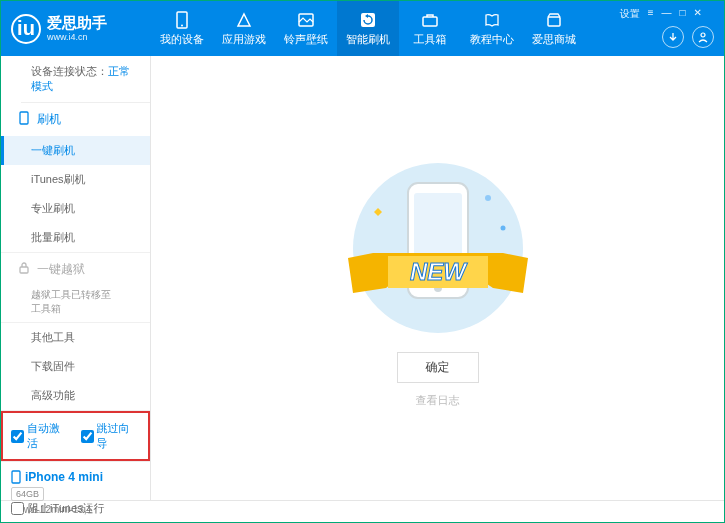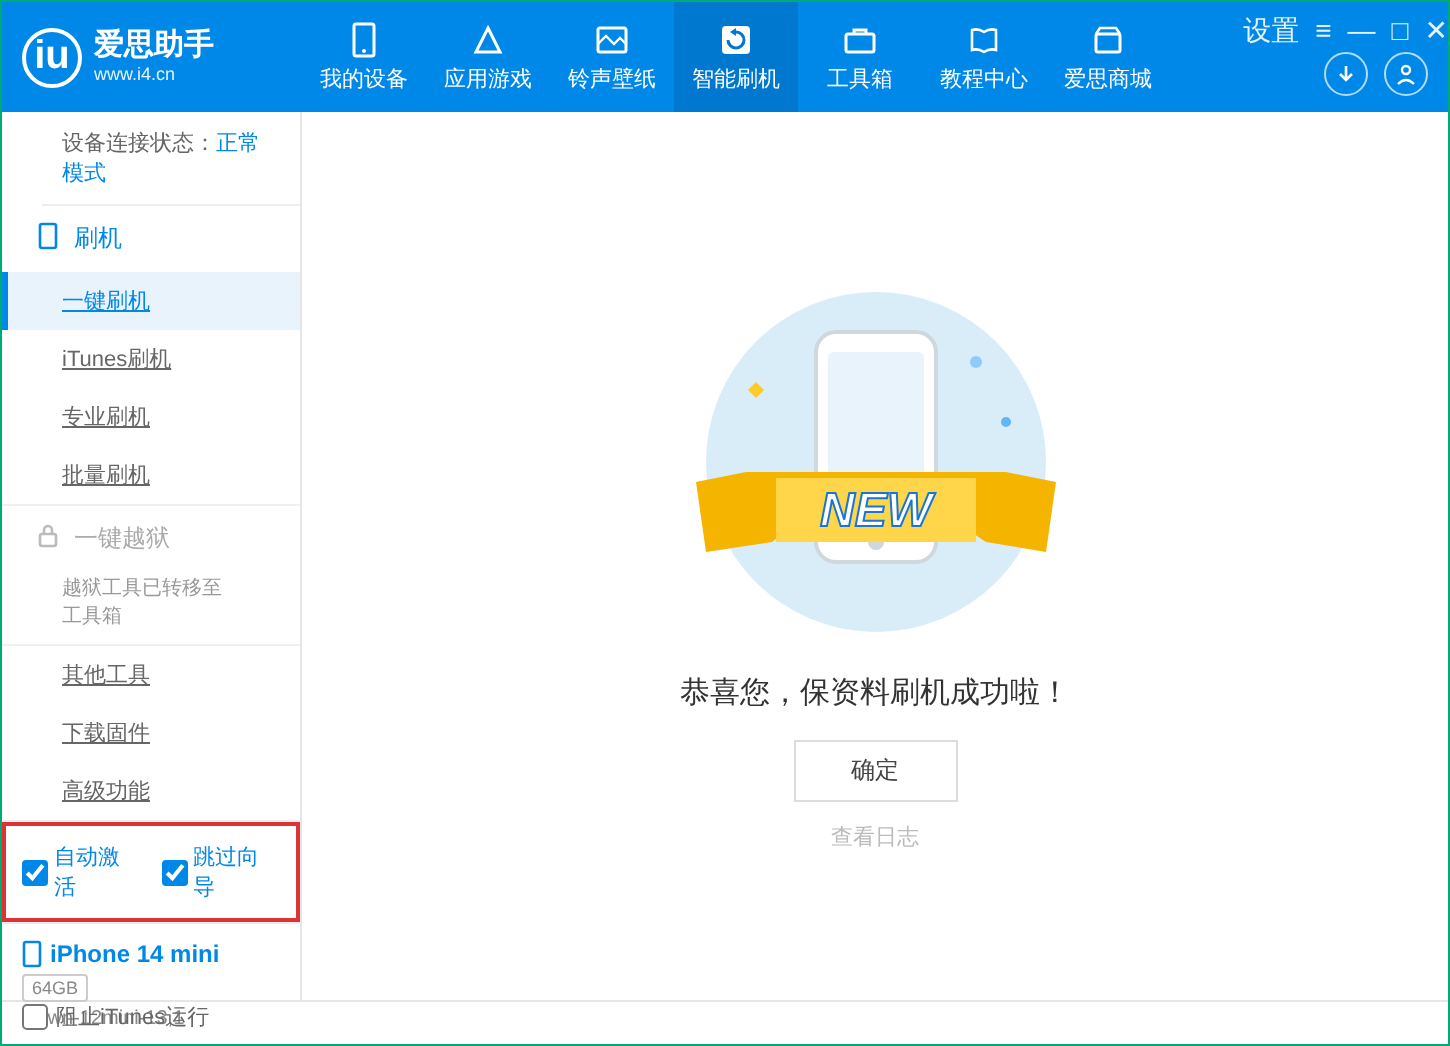--- a/index.html
+++ b/index.html
@@ -6,33 +6,33 @@
 body { background: #fff; width: 725px; height: 523px; overflow: hidden; border: 1px solid #0a7; }
 .header { background: #0088e8; height: 55px; display: flex; align-items: center; color: #fff; position: relative; }
 .logo-area { display: flex; align-items: center; padding: 0 10px; width: 150px; }
 .logo-circle { width: 30px; height: 30px; border: 2px solid #fff; border-radius: 50%; display: flex; align-items: center; justify-content: center; font-weight: bold; font-size: 20px; margin-right: 6px; }
 .logo-text { font-size: 15px; font-weight: bold; line-height: 1.1; }
 .logo-sub { font-size: 9px; opacity: 0.9; }
 .nav { display: flex; height: 100%; flex: 1; }
 .nav-item { width: 62px; display: flex; flex-direction: column; align-items: center; justify-content: center; font-size: 11px; cursor: pointer; }
 .nav-item.active { background: #0078d0; }
 .nav-icon { width: 18px; height: 18px; margin-bottom: 3px; display: flex; align-items: center; justify-content: center; }
-.header-right { position: absolute; right: 0; top: 6px; display: flex; gap: 8px; font-size: 14px; }
+.header-right { position: absolute; right: 22px; top: 6px; display: flex; gap: 8px; font-size: 10px; }
 .header-right-btn { cursor: pointer; opacity: 0.9; }
 .header-circles { position: absolute; right: 10px; bottom: 8px; display: flex; gap: 8px; }
 .circle-btn { width: 22px; height: 22px; border: 1.5px solid rgba(255,255,255,0.7); border-radius: 50%; display: flex; align-items: center; justify-content: center; cursor: pointer; font-size: 11px; }
 .body { display: flex; height: calc(100% - 55px - 22px); }
 .sidebar { width: 150px; border-right: 1px solid #e5e5e5; display: flex; flex-direction: column; font-size: 12px; color: #555; }
 .status-bar { padding: 8px 10px; border-bottom: 1px solid #eee; font-size: 11px; color: #666; margin-left: 20px; }
 .status-val { color: #0088e8; }
 .side-section { border-bottom: 1px solid #f0f0f0; }
 .side-head { display: flex; padding: 8px 16px; color: #0088e8; font-size: 12px; }
 .side-head.gray { color: #aaa; }
 .side-head .hicon { width: 14px; height: 14px; margin-right: 6px; display: flex; align-items: center; justify-content: center; }
-.side-item { padding: 7px 10px 7px 30px; cursor: pointer; color: #666; font-size: 11px; text-decoration: underline; }
+.side-item { padding: 7px 10px 7px 30px; cursor: pointer; color: #666; font-size: 11px; }
 .side-item.active { background: #e8f3fc; color: #0088e8; border-left: 3px solid #0088e8; padding-left: 27px; }
 .side-note { font-size: 10px; color: #999; padding: 2px 10px 6px 30px; line-height: 1.4; }
 .checkbox-row { display: flex; gap: 10px; padding: 8px 8px; border: 2px solid #d33; font-size: 11px; color: #0088e8; }
 .checkbox-row label { display: flex; align-items: center; gap: 3px; cursor: pointer; }
 .checkbox-row input { accent-color: #0088e8; }
 .device-box { padding: 8px 10px; border-top: 1px solid #eee; }
 .device-name { color: #0088e8; font-size: 12px; font-weight: bold; display: flex; align-items: center; gap: 4px; }
 .capacity { display: inline-block; border: 1px solid #ccc; border-radius: 2px; padding: 1px 4px; font-size: 9px; color: #888; margin: 3px 0; }
 .device-sub { font-size: 10px; color: #888; }
 .main { flex: 1; display: flex; flex-direction: column; align-items: center; justify-content: center; position: relative; }
@@ -188,21 +188,21 @@
       <label>
           <input type="checkbox" checked="" style="">
           <span>跳过向导</span>
         </label>
     </div>
     <div class="device-box">
       <div class="device-name">
         <svg width="10" height="14" viewBox="0 0 10 14">
             <rect x="1" y="1" width="8" height="12" rx="1" fill="none" stroke="#0088e8" stroke-width="1.3"></rect>
           </svg>
-        <span>iPhone 14 mini</span>
+        <span>iPhone 4 mini</span>
       </div>
       <span class="capacity">64GB</span>
       <div class="device-sub">Down-12mini-13,1</div>
     </div>
   </div>
 
   <div class="main">
     <div class="phone-illust">
       <svg width="200" height="180" viewBox="0 0 200 180">
         <circle cx="100" cy="90" r="85" fill="#d9edf9"></circle>
@@ -210,21 +210,20 @@
         <rect x="76" y="35" width="48" height="88" rx="3" fill="#e8f3fc"></rect>
         <circle cx="100" cy="130" r="4" fill="#cfd8dc"></circle>
         <path d="M35 95 L10 100 L15 135 L48 130 L60 120 L140 120 L155 130 L185 135 L190 100 L165 95 Z" fill="#f5b400"></path>
         <rect x="50" y="98" width="100" height="32" fill="#ffd54a"></rect>
         <text x="100" y="122" text-anchor="middle" font-size="24" font-weight="900" fill="#fff" font-style="italic" stroke="#1976d2" stroke-width="1">NEW</text>
         <circle cx="150" cy="40" r="3" fill="#90caf9"></circle>
         <path d="M40 50 l4 4 l-4 4 l-4 -4 z" fill="#ffca28"></path>
         <circle cx="165" cy="70" r="2.5" fill="#64b5f6"></circle>
       </svg>
     </div>
-    <div class="success-text">恭喜您，保资料刷机成功啦！</div>
     <button class="ok-btn">确定</button>
     <div class="log-link">查看日志</div>
   </div>
 </div>
 
 <div class="footer">
   <label class="footer-left">
     <input type="checkbox" style="">
     <span>阻止iTunes运行</span>
   </label>

